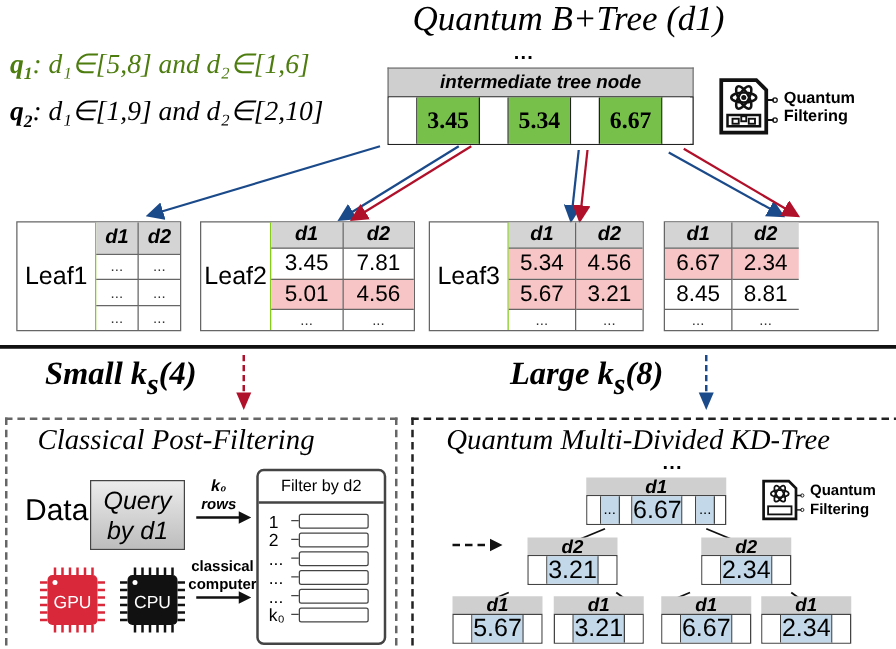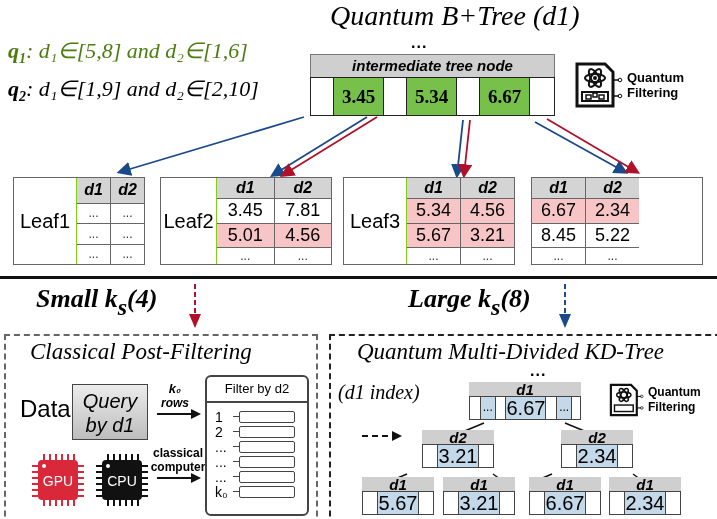--- a/index.html
+++ b/index.html
@@ -206,21 +206,21 @@
         <tr>
           <th>d1</th>
           <th>d2</th>
         </tr>
     <tr>
           <td class="hl">6.67</td>
           <td class="hl">2.34</td>
         </tr>
     <tr>
           <td>8.45</td>
-          <td>5.22</td>
+          <td>8.81</td>
         </tr>
     <tr>
           <td class="dots-cell">...</td>
           <td class="dots-cell">...</td>
         </tr>
   </tbody>
     </table>
 </div>
 
 <div class="abs hline"></div>
@@ -355,21 +355,20 @@
       <line x1="48" y1="44" x2="54" y2="44"></line>
   </g>
   <rect x="8" y="8" width="40" height="40" rx="4" fill="#111"></rect>
   <circle cx="14" cy="14" r="2" fill="#fff"></circle>
   <text x="28" y="34" text-anchor="middle" font-family="Liberation Sans, sans-serif" font-size="14" fill="#fff">CPU</text>
 </svg>
 
 <div class="abs box-right"></div>
 <div class="abs serif-it sec-title" style="left:357px;top:339px;">Quantum Multi-Divided KD-Tree</div>
 <div class="abs serif-it" style="left:338px;top:379px;font-size:20px;line-height:26px;">
-    <div>(d1 index)</div>
   </div>
 <svg class="abs" style="left:360px;top:430px;" width="45" height="12">
     <line x1="2" y1="6" x2="34" y2="6" stroke="#111" stroke-width="2" stroke-dasharray="6,4"></line>
     <path d="M32,1 L42,6 L32,11 Z" fill="#111"></path>
   </svg>
 <div class="abs dots" style="left:530px;top:366px;">...</div>
 
 <div class="kd" style="left:469px;top:382px;width:112px;">
   <div class="kd-head">d1</div>
   <div class="kd-row">

